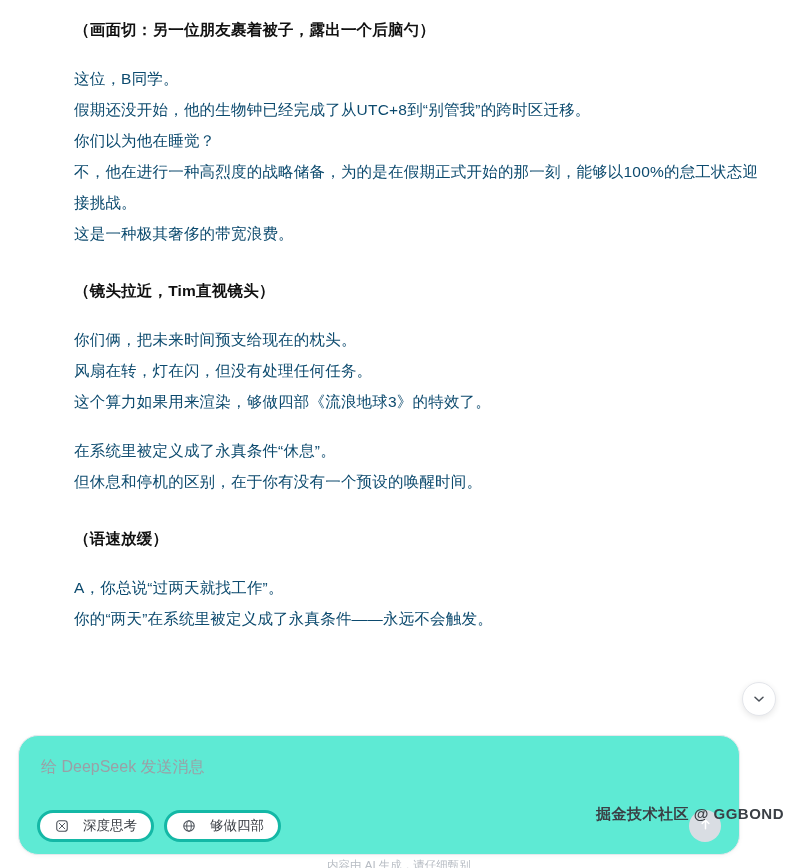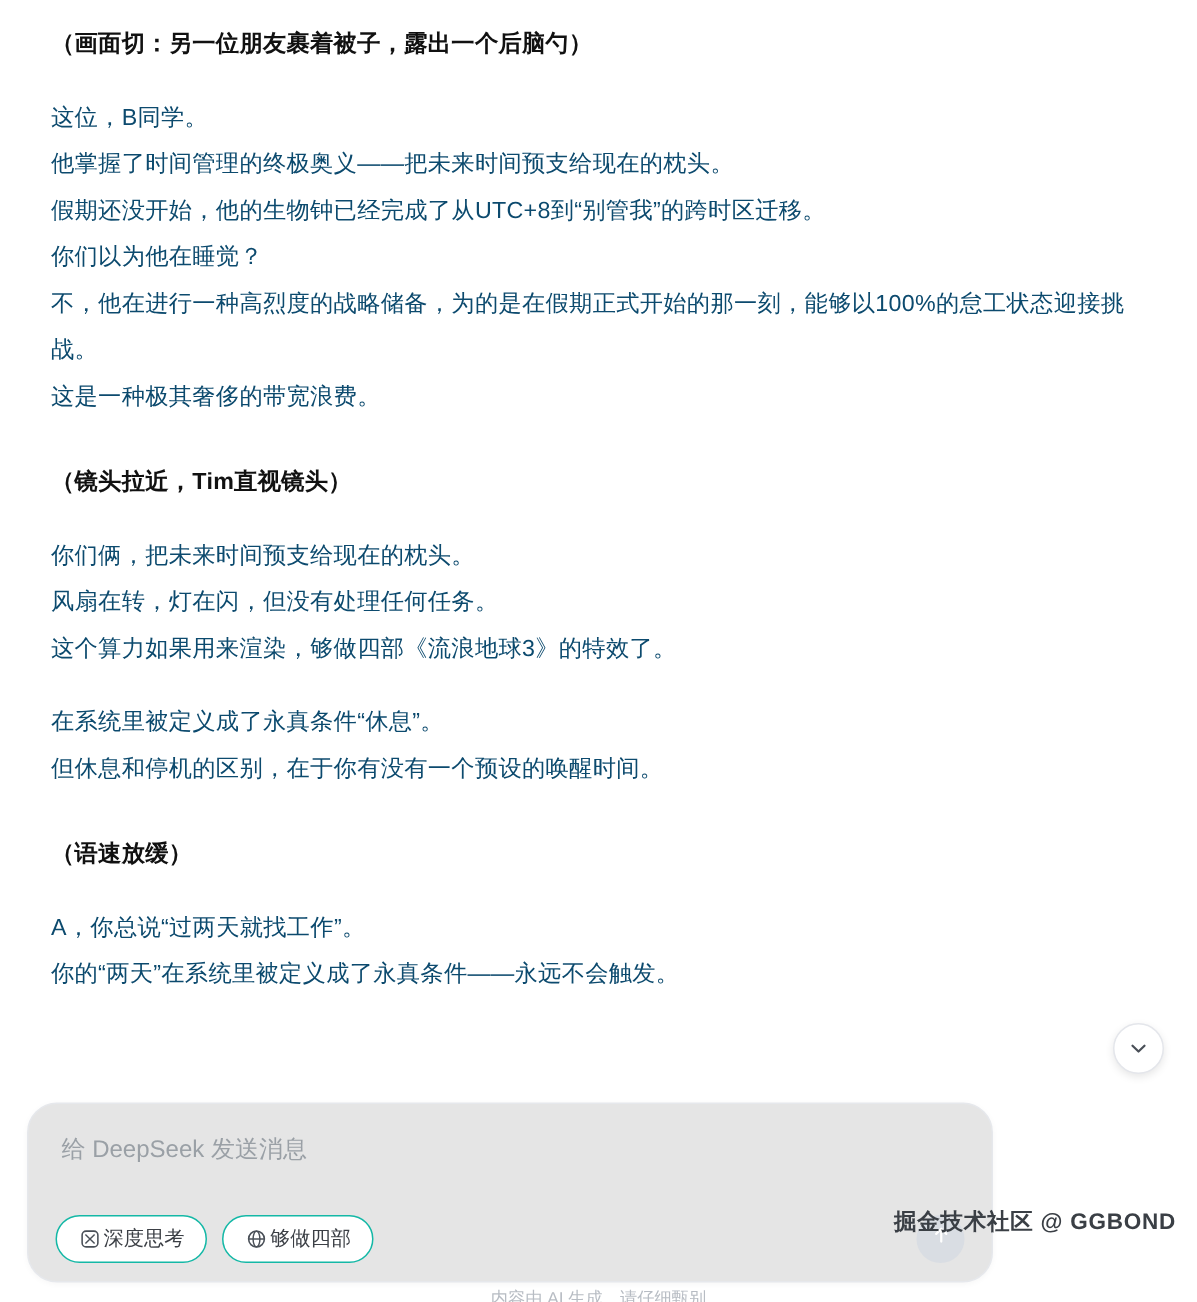--- a/index.html
+++ b/index.html
@@ -29,21 +29,21 @@
     font-size: 15.5px;
     line-height: 31px;
     color: #0c4a6e;
     margin: 0;
     letter-spacing: 0.2px;
   }
   .para.bold {
     font-weight: bold;
     color: #111111;
   }
-  .block { margin-bottom: 0; }
+  .block { margin-bottom: 0; margin-left: 40px; }
   .gap-lg { height: 26px; }
   .gap-md { height: 18px; }
 
   
   .scroll-btn {
     position: absolute;
     right: 22px;
     top: 682px;
     width: 34px; height: 34px;
     border-radius: 50%;
@@ -56,23 +56,23 @@
     cursor: pointer;
     z-index: 5;
   }
   .scroll-btn svg { display: block; }
 
   
   .composer {
     position: absolute;
     left: 18px;
     top: 735px;
-    width: 644px;
+    width: 722px;
     height: 120px;
-    background: #e5e5e5;
+    background: #5eead4;
     border: 1px solid #e6e8ec;
     border-radius: 20px;
     box-shadow: 0 1px 4px rgba(0,0,0,0.04);
     padding: 14px 18px 10px 18px;
   }
   .composer-input {
     width: 100%;
     border: none;
     outline: none;
     background: transparent;
@@ -86,24 +86,24 @@
     position: absolute;
     left: 18px;
     bottom: 12px;
     display: flex;
     gap: 10px;
     align-items: center;
   }
   .tool-chip {
     display: inline-flex;
     align-items: center;
-    gap: 2px;
+    gap: 14px;
     height: 32px;
     padding: 0 14px;
-    border: 1px solid #14b8a6;
+    border: 3px solid #14b8a6;
     border-radius: 16px;
     background: #ffffff;
     font-size: 13.5px;
     color: #3b3f45;
     cursor: pointer;
     white-space: nowrap;
   }
   .tool-chip .chip-ico {
     width: 15px; height: 15px;
     display: inline-flex;
@@ -151,21 +151,20 @@
 <body>
 
 <div class="page">
 
   <div class="conversation">
 
     <p class="para bold block">（画面切：另一位朋友裹着被子，露出一个后脑勺）</p>
     <div class="gap-md"></div>
 
     <p class="para block">这位，B同学。</p>
-    <p class="para block">他掌握了时间管理的终极奥义——把未来时间预支给现在的枕头。</p>
     <p class="para block">假期还没开始，他的生物钟已经完成了从UTC+8到“别管我”的跨时区迁移。</p>
     <p class="para block">你们以为他在睡觉？</p>
     <p class="para block">不，他在进行一种高烈度的战略储备，为的是在假期正式开始的那一刻，能够以100%的怠工状态迎接挑战。</p>
     <p class="para block">这是一种极其奢侈的带宽浪费。</p>
 
     <div class="gap-lg"></div>
     <p class="para bold block">（镜头拉近，Tim直视镜头）</p>
     <div class="gap-md"></div>
 
     <p class="para block">你们俩，把未来时间预支给现在的枕头。</p>

